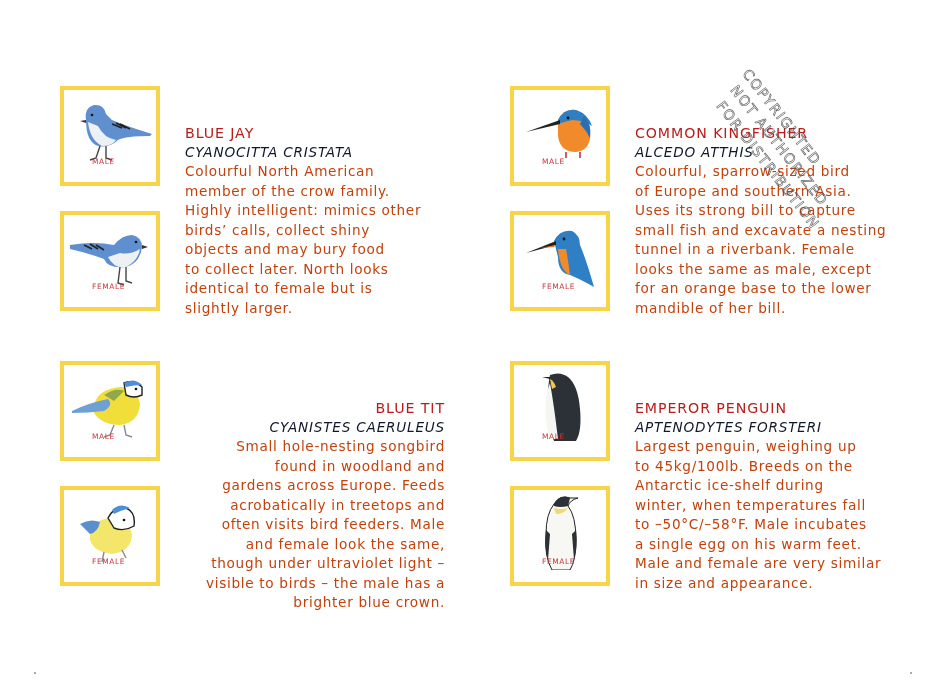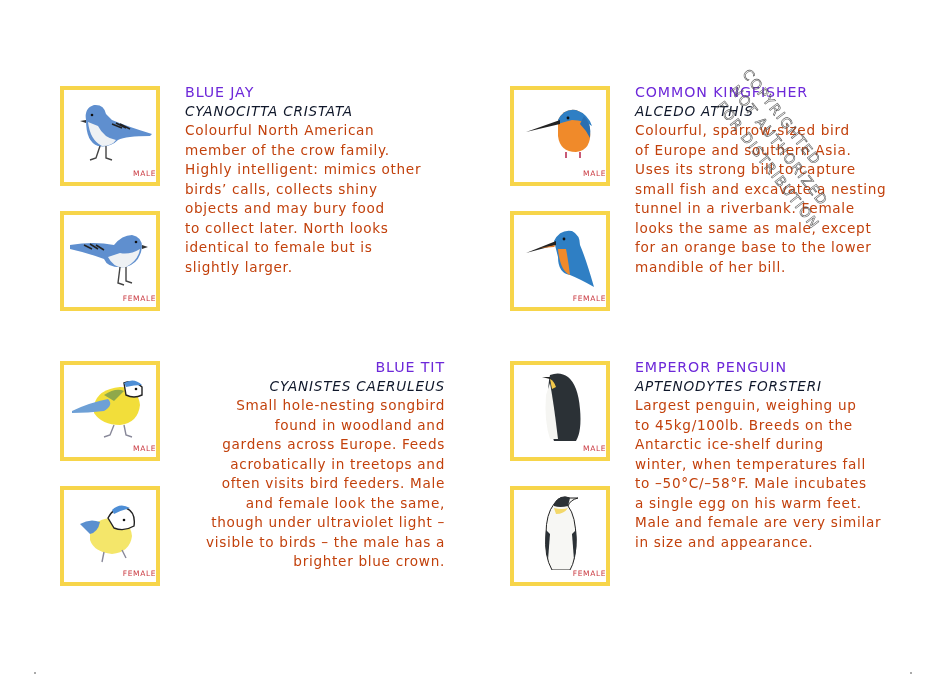--- a/index.html
+++ b/index.html
@@ -3,25 +3,25 @@
 <meta charset="utf-8">
 <style>
   html, body { margin: 0; padding: 0; background: #ffffff; }
   body { width: 942px; height: 692px; position: relative; overflow: hidden; font-family: "DejaVu Sans", sans-serif; }
   .thumb {
     position: absolute; width: 92px; height: 92px;
     border: 4px solid #f7d54a; background: #fff; box-sizing: content-box;
   }
   .thumb svg { position: absolute; left: 0; top: 0; width: 92px; height: 80px; }
   .thumb .sex {
-    position: absolute; left: 0; right: 0; bottom: 4px; text-align: right;
+    position: absolute; left: 0; right: 0; bottom: 16px; text-align: left;
     font-size: 7.5px; letter-spacing: 0.6px; color: #c9363e; font-family: "DejaVu Sans", sans-serif; padding-left: 28px;
   }
   .text { position: absolute; width: 260px; }
-  .common { color: #6d28d9; font-size: 14.2px; letter-spacing: 0.9px; line-height: 19px; white-space: nowrap; }
+  .common { color: #b91c1c; font-size: 14.2px; letter-spacing: 0.9px; line-height: 19px; white-space: nowrap; margin-top: 41px; }
   .latin { color: #0f172a; font-size: 13.6px; font-style: italic; letter-spacing: 0.8px; line-height: 19px; white-space: nowrap; }
   .desc { color: #c2410c; font-size: 13.6px; letter-spacing: 0.7px; line-height: 19.5px; }
   .desc span { display: block; white-space: nowrap; }
   .corner-dot { position: absolute; width: 2px; height: 2px; background: #aaa; }
   .watermark {
     position: absolute; left: 660px; top: 70px; width: 260px; height: 200px;
     pointer-events: none;
   }
   .watermark div {
     position: absolute; font-size: 14px; letter-spacing: 1.5px; color: transparent;
@@ -54,21 +54,21 @@
   </svg>
   <div class="sex">FEMALE</div>
 </div>
 <div class="text" style="left:185px; top:83px;">
   <div class="common">BLUE JAY</div>
   <div class="latin">CYANOCITTA CRISTATA</div>
   <div class="desc">
     <span>Colourful North American</span>
     <span>member of the crow family.</span>
     <span>Highly intelligent: mimics other</span>
-    <span>birds’ calls, collects shiny</span>
+    <span>birds’ calls, collect shiny</span>
     <span>objects and may bury food</span>
     <span>to collect later. North looks</span>
     <span>identical to female but is</span>
     <span>slightly larger.</span>
   </div>
 </div>
 
 <div class="thumb" style="left:510px; top:86px;">
   <svg viewBox="0 0 92 80">
     <path d="M44 30 Q50 18 62 20 Q74 24 76 40 Q78 60 62 62 Q46 62 44 46Z" fill="#f08a2a"></path>

